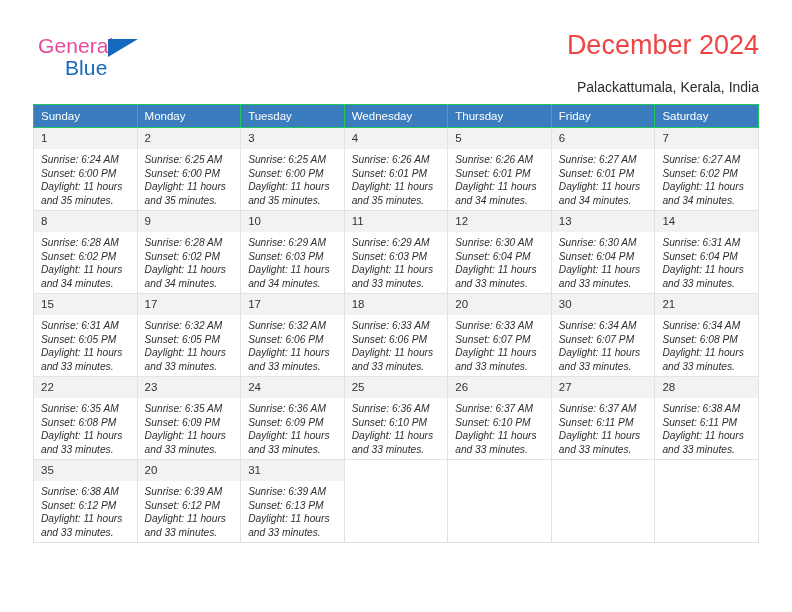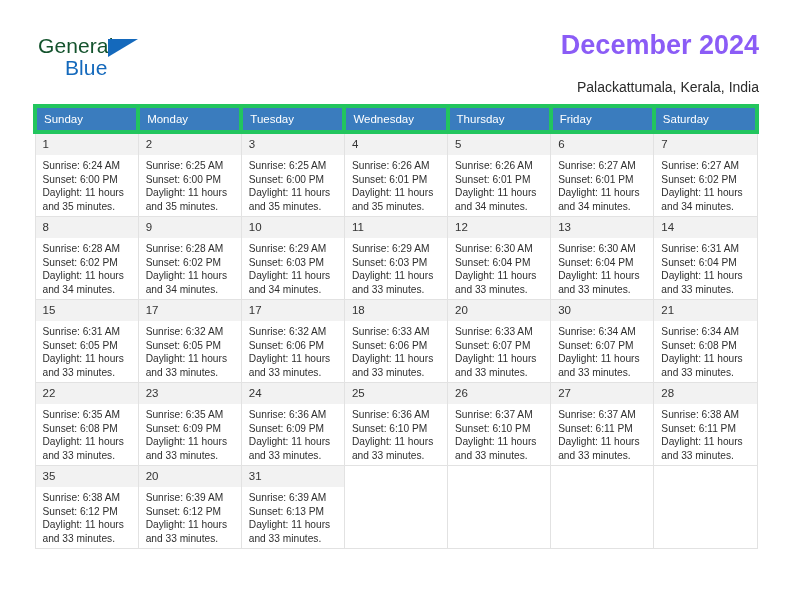--- a/index.html
+++ b/index.html
@@ -36,21 +36,21 @@
     top: 6px;
     width: 180px;
     height: 52px;
   }
   .logo-general {
     position: absolute;
     left: 0;
     top: 0;
     font-size: 21px;
     letter-spacing: 0.1px;
-    color: #14532d;
+    color: #ec4899;
     font-family: "Liberation Sans", sans-serif;
   }
   .logo-tri {
     position: absolute;
     left: 70px;
     top: 5px;
     width: 0;
     height: 0;
     border-left: 30px solid #1469bc;
     border-bottom: 18px solid transparent;
@@ -66,24 +66,24 @@
   }
 
   .title-block {
     position: absolute;
     right: 0;
     top: 0;
     text-align: right;
   }
   .cal-title {
     font-size: 27px;
-    color: #8b5cf6;
+    color: #ef4444;
     line-height: 34px;
     white-space: nowrap;
-    font-weight: bold;
+    font-weight: normal;
   }
   .cal-subtitle {
     font-size: 14px;
     color: #2b2b2b;
     line-height: 22px;
     white-space: nowrap;
     margin-top: 14px;
   }
 
   
@@ -96,21 +96,21 @@
     table-layout: fixed;
   }
   table.calendar th {
     background: #3a7cbe;
     color: #ffffff;
     font-size: 11.5px;
     font-weight: normal;
     text-align: left;
     padding: 5px 0 5px 7px;
     height: 12px;
-    border: 4px solid #22c55e;
+    border: 1px solid #22c55e;
   }
   table.calendar td {
     vertical-align: top;
     border: 1px solid #e2e2e2;
     padding: 0;
     height: 82px;
     background: #ffffff;
   }
   td.empty {
     background: #ffffff;
@@ -124,20 +124,21 @@
     line-height: 13px;
   }
   td.empty .daynum {
     background: #ffffff;
   }
   .info {
     padding: 4px 5px 0 7px;
     font-size: 10.2px;
     line-height: 13.6px;
     color: #2f2f2f;
+    font-style: italic;
   }
   .info div {
     white-space: nowrap;
   }
   .info .daylight {
     white-space: normal;
   }
 </style>
 </head>
 <body>

